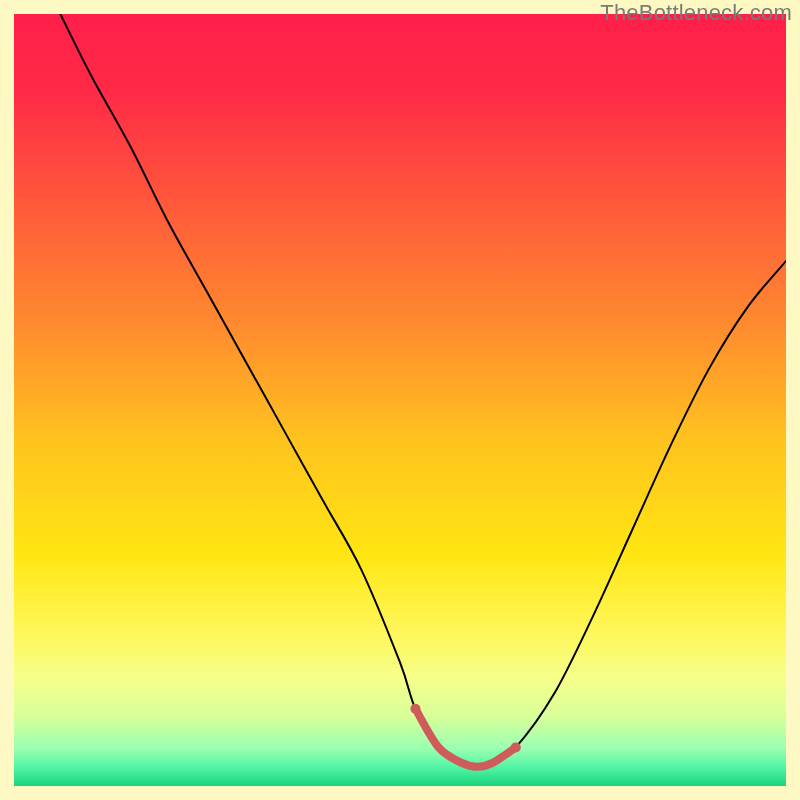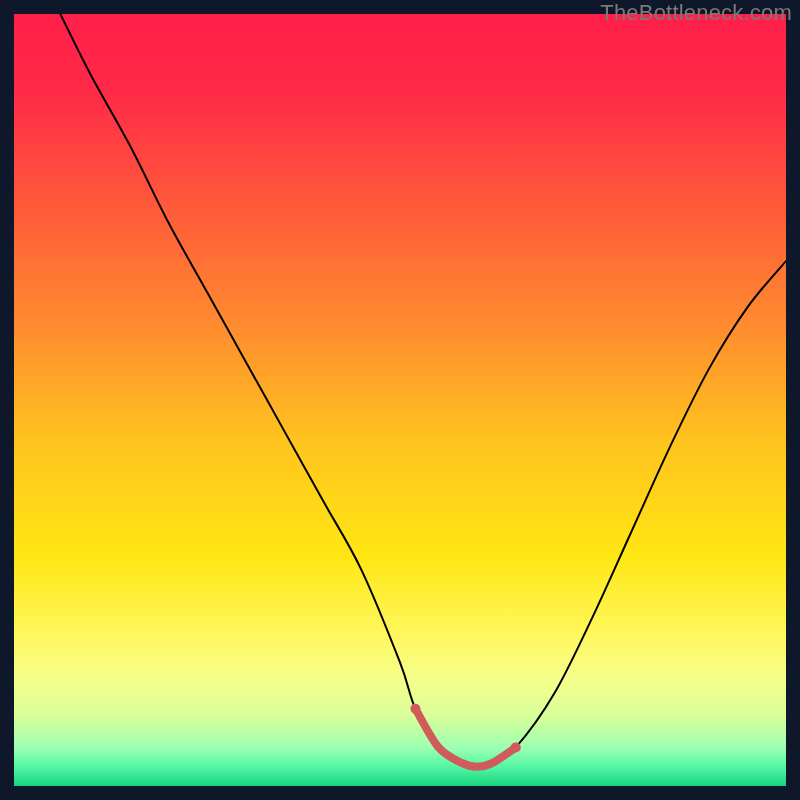--- a/index.html
+++ b/index.html
@@ -8,21 +8,21 @@
     width: 800px;
     height: 800px;
     background: #000;
     font-family: Arial, Helvetica, sans-serif;
     overflow: hidden;
   }
   .stage {
     position: relative;
     width: 800px;
     height: 800px;
-    background: #0f172a;
+    background: #fef9c3;
   }
   .plot-area {
     position: absolute;
     left: 14px;
     top: 14px;
     width: 772px;
     height: 772px;
     overflow: hidden;
   }
   .gradient {

